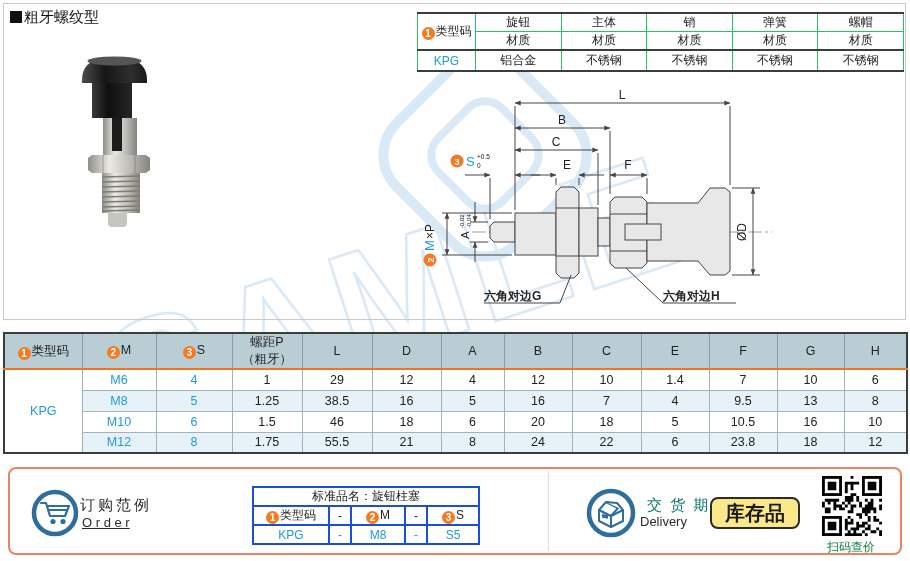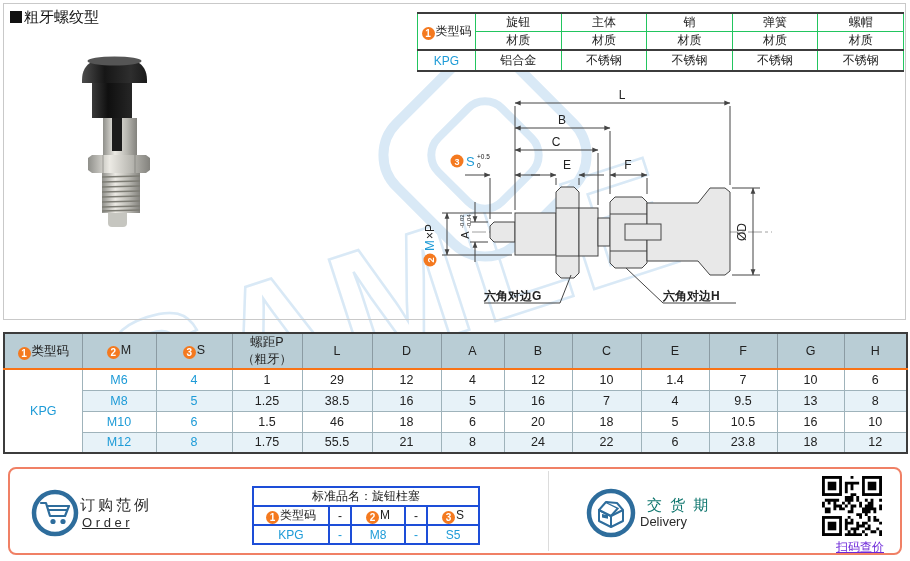--- a/index.html
+++ b/index.html
@@ -40,21 +40,21 @@
   .order-cn { left:80px; top:496px; font-size:15px; letter-spacing:3px; color:#2b2b2b;text-align:center; }
   .order-en { left:82px; top:515px; font-size:13px; color:#2b2b2b;text-decoration:underline; }
   table.ord { left:252px; top:486px; width:228px; border-collapse:collapse; table-layout:fixed;
     font-size:12px; text-align:center; border:1.5px solid #333; }
   table.ord td { border:2px solid #1d4ed8; height:19px; background:#fff; }
   .delv-cn { left:640px; top:496px; font-size:15px; letter-spacing:2px; color:#0f766e;margin-left:7px; }
   .delv-en { left:640px; top:514px; font-size:13px; color:#2b2b2b; }
   .stock-badge { left:710px; top:497px; width:90px; height:32px; background:#fbe88a;
     border:2px solid #2b2b2b; border-radius:8px; font-size:20px; font-weight:bold;
     text-align:center; line-height:28px; color:#1a1a1a; }
-  .qr-caption { left:818px; top:539px; width:66px; text-align:right; font-size:12px; color:#6d28d9;text-decoration:underline; }
+  .qr-caption { left:818px; top:539px; width:66px; text-align:center; font-size:12px; color:#15803d; }
 
   svg text { font-family:"Liberation Sans", sans-serif; }
 </style>
 </head>
 <body>
 
 <div class="page">
 
   <svg class="abs" style="left:90px; top:40px; z-index:0;" width="740" height="460" viewBox="0 0 740 460">
     <rect x="310" y="30" width="170" height="170" rx="45" fill="none" stroke="#d9e9f6" stroke-width="10" transform="rotate(45 395 115)"></rect>
@@ -378,20 +378,21 @@
     <g stroke="#2e6d9c" stroke-width="2" fill="#fff" stroke-linejoin="round">
       <path d="M-12,-3 L0,3 L12,-3 L12,8 L0,14 L-12,8 Z"></path>
       <path d="M-12,-3 L-5,-11 L7,-5 L0,3 Z"></path>
       <path d="M12,-3 L6,-10 L-5,-11"></path>
       <line x1="0" y1="3" x2="0" y2="14"></line>
       <rect x="-9" y="3" width="6" height="3.5" fill="#2e6d9c" stroke="none" transform="skewY(12)"></rect>
     </g>
   </svg>
   <div class="abs delv-cn">交 货 期</div>
   <div class="abs delv-en">Delivery</div>
+  <div class="abs stock-badge">库存品</div>
 
   <svg class="abs" id="qr-svg" style="left:822px; top:476px;" width="60" height="60" viewBox="0 0 58 58">
     <rect width="58" height="58" fill="#fff"></rect>
     <g fill="#000">
       <path class="rand" d="M27.62,0.00h2.76v2.76h-2.76zM22.10,5.52h2.76v2.76h-2.76zM24.86,5.52h2.76v2.76h-2.76zM27.62,5.52h2.76v2.76h-2.76zM30.38,5.52h2.76v2.76h-2.76zM33.14,5.52h2.76v2.76h-2.76zM22.10,8.29h2.76v2.76h-2.76zM27.62,8.29h2.76v2.76h-2.76zM22.10,11.05h2.76v2.76h-2.76zM27.62,11.05h2.76v2.76h-2.76zM22.10,13.81h2.76v2.76h-2.76zM27.62,16.57h2.76v2.76h-2.76zM30.38,16.57h2.76v2.76h-2.76zM22.10,19.33h2.76v2.76h-2.76zM24.86,19.33h2.76v2.76h-2.76zM27.62,19.33h2.76v2.76h-2.76zM33.14,19.33h2.76v2.76h-2.76zM2.76,22.10h2.76v2.76h-2.76zM5.52,22.10h2.76v2.76h-2.76zM8.29,22.10h2.76v2.76h-2.76zM11.05,22.10h2.76v2.76h-2.76zM13.81,22.10h2.76v2.76h-2.76zM22.10,22.10h2.76v2.76h-2.76zM24.86,22.10h2.76v2.76h-2.76zM27.62,22.10h2.76v2.76h-2.76zM33.14,22.10h2.76v2.76h-2.76zM41.43,22.10h2.76v2.76h-2.76zM46.95,22.10h2.76v2.76h-2.76zM55.24,22.10h2.76v2.76h-2.76zM0.00,24.86h2.76v2.76h-2.76zM5.52,24.86h2.76v2.76h-2.76zM11.05,24.86h2.76v2.76h-2.76zM19.33,24.86h2.76v2.76h-2.76zM24.86,24.86h2.76v2.76h-2.76zM35.90,24.86h2.76v2.76h-2.76zM44.19,24.86h2.76v2.76h-2.76zM46.95,24.86h2.76v2.76h-2.76zM0.00,27.62h2.76v2.76h-2.76zM11.05,27.62h2.76v2.76h-2.76zM13.81,27.62h2.76v2.76h-2.76zM16.57,27.62h2.76v2.76h-2.76zM22.10,27.62h2.76v2.76h-2.76zM27.62,27.62h2.76v2.76h-2.76zM30.38,27.62h2.76v2.76h-2.76zM35.90,27.62h2.76v2.76h-2.76zM41.43,27.62h2.76v2.76h-2.76zM44.19,27.62h2.76v2.76h-2.76zM46.95,27.62h2.76v2.76h-2.76zM55.24,27.62h2.76v2.76h-2.76zM2.76,30.38h2.76v2.76h-2.76zM5.52,30.38h2.76v2.76h-2.76zM11.05,30.38h2.76v2.76h-2.76zM16.57,30.38h2.76v2.76h-2.76zM19.33,30.38h2.76v2.76h-2.76zM27.62,30.38h2.76v2.76h-2.76zM38.67,30.38h2.76v2.76h-2.76zM41.43,30.38h2.76v2.76h-2.76zM44.19,30.38h2.76v2.76h-2.76zM46.95,30.38h2.76v2.76h-2.76zM49.71,30.38h2.76v2.76h-2.76zM55.24,30.38h2.76v2.76h-2.76zM2.76,33.14h2.76v2.76h-2.76zM5.52,33.14h2.76v2.76h-2.76zM24.86,33.14h2.76v2.76h-2.76zM27.62,33.14h2.76v2.76h-2.76zM38.67,33.14h2.76v2.76h-2.76zM41.43,33.14h2.76v2.76h-2.76zM44.19,33.14h2.76v2.76h-2.76zM49.71,33.14h2.76v2.76h-2.76zM33.14,35.90h2.76v2.76h-2.76zM35.90,35.90h2.76v2.76h-2.76zM41.43,35.90h2.76v2.76h-2.76zM24.86,38.67h2.76v2.76h-2.76zM35.90,38.67h2.76v2.76h-2.76zM44.19,38.67h2.76v2.76h-2.76zM49.71,38.67h2.76v2.76h-2.76zM22.10,41.43h2.76v2.76h-2.76zM27.62,41.43h2.76v2.76h-2.76zM44.19,41.43h2.76v2.76h-2.76zM49.71,41.43h2.76v2.76h-2.76zM52.48,41.43h2.76v2.76h-2.76zM22.10,44.19h2.76v2.76h-2.76zM24.86,44.19h2.76v2.76h-2.76zM27.62,44.19h2.76v2.76h-2.76zM33.14,44.19h2.76v2.76h-2.76zM38.67,44.19h2.76v2.76h-2.76zM41.43,44.19h2.76v2.76h-2.76zM55.24,44.19h2.76v2.76h-2.76zM22.10,46.95h2.76v2.76h-2.76zM33.14,46.95h2.76v2.76h-2.76zM35.90,46.95h2.76v2.76h-2.76zM38.67,46.95h2.76v2.76h-2.76zM44.19,46.95h2.76v2.76h-2.76zM22.10,49.71h2.76v2.76h-2.76zM27.62,49.71h2.76v2.76h-2.76zM30.38,49.71h2.76v2.76h-2.76zM33.14,49.71h2.76v2.76h-2.76zM41.43,49.71h2.76v2.76h-2.76zM44.19,49.71h2.76v2.76h-2.76zM52.48,49.71h2.76v2.76h-2.76zM24.86,52.48h2.76v2.76h-2.76zM30.38,52.48h2.76v2.76h-2.76zM38.67,52.48h2.76v2.76h-2.76zM46.95,52.48h2.76v2.76h-2.76zM49.71,52.48h2.76v2.76h-2.76zM55.24,52.48h2.76v2.76h-2.76zM22.10,55.24h2.76v2.76h-2.76zM24.86,55.24h2.76v2.76h-2.76zM27.62,55.24h2.76v2.76h-2.76zM30.38,55.24h2.76v2.76h-2.76zM33.14,55.24h2.76v2.76h-2.76zM35.90,55.24h2.76v2.76h-2.76zM41.43,55.24h2.76v2.76h-2.76zM55.24,55.24h2.76v2.76h-2.76z"></path>
       <g>
         <rect x="0" y="0" width="19.3" height="19.3"></rect>
           <rect x="2.76" y="2.76" width="13.8" height="13.8" fill="#fff"></rect>
           <rect x="5.52" y="5.52" width="8.3" height="8.3"></rect>
         <rect x="38.7" y="0" width="19.3" height="19.3"></rect>

